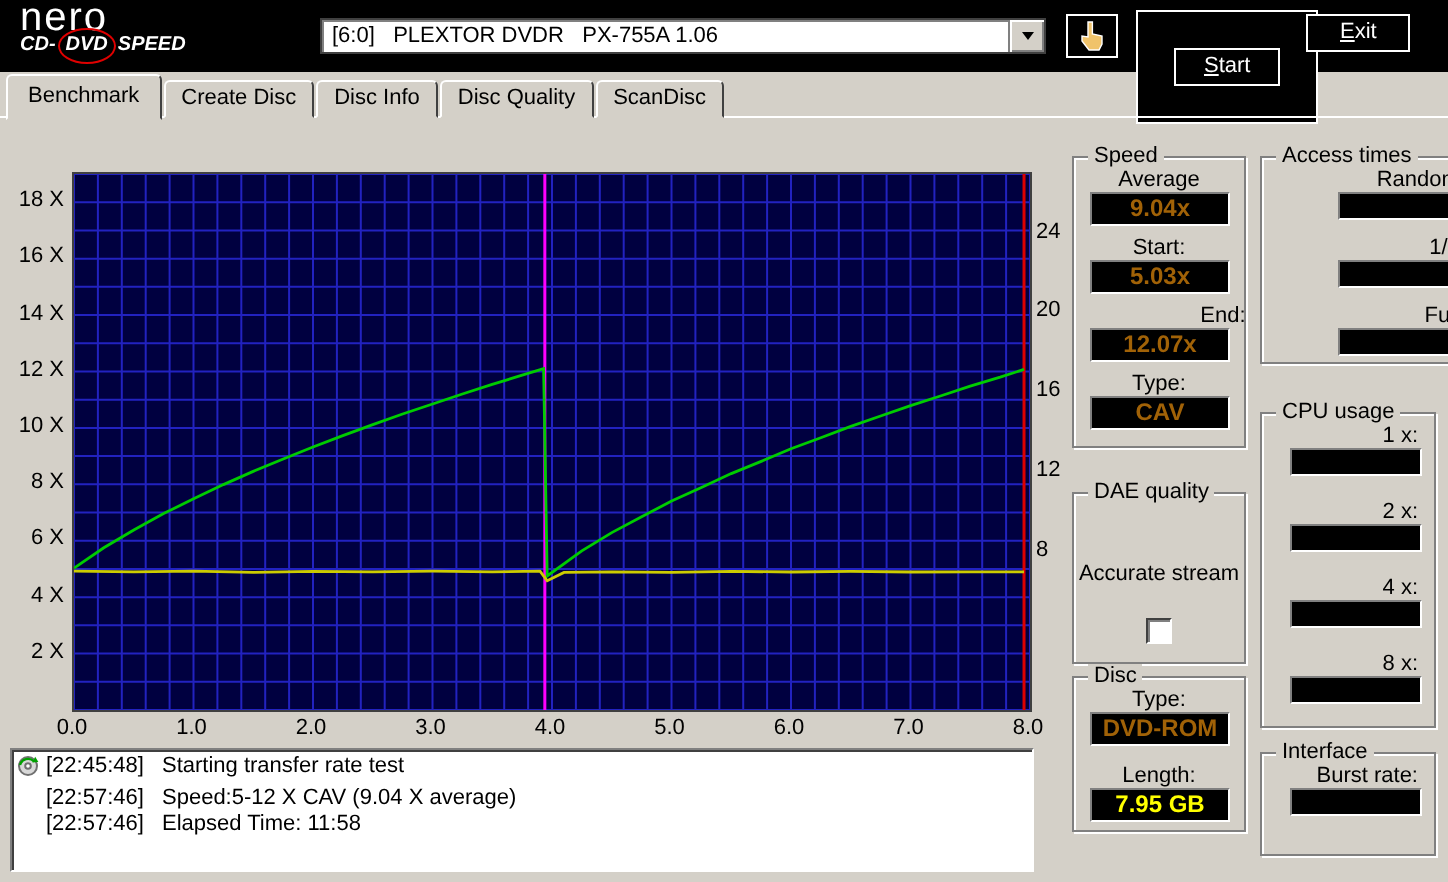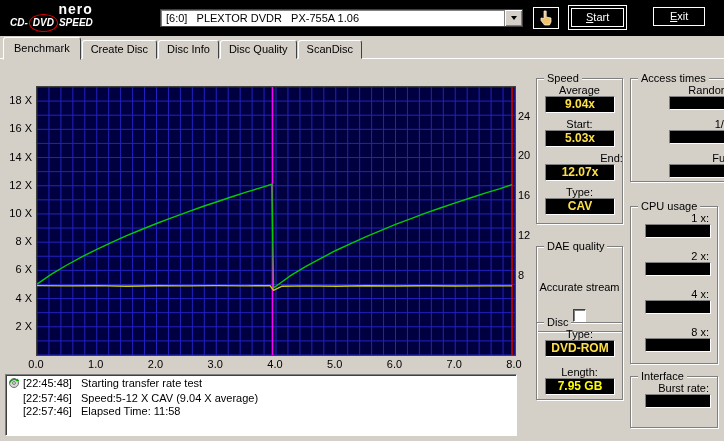--- a/index.html
+++ b/index.html
@@ -4,54 +4,54 @@
 <style>
   html,body { margin:0; padding:0; background:#666; }
   .win {
     position:relative; width:724px; height:441px; background:#d4d0c8;
     font-family:"Liberation Sans", sans-serif; font-size:11px; color:#000;
     overflow:hidden;
   }
   
   .topbar { position:absolute; left:0; top:0; width:724px; height:36px; background:#000; }
   .logo { position:absolute; left:10px; top:1px; color:#fff; line-height:16px; }
-  .logo-nero { font-weight:bold; font-size:14px; letter-spacing:1px;text-align:right; }
+  .logo-nero { font-weight:normal; font-size:20px; letter-spacing:1px; }
   .logo-sub { font-size:10px; font-weight:bold; font-style:italic; margin-top:-3px; white-space:nowrap; }
   .dvd-oval { border:1px solid #e00000; border-radius:50%; padding:0 3px; margin:0 1px; display:inline-block; }
   .combo { position:absolute; left:160px; top:9px; width:363px; height:18px; background:#fff;
            border:1px solid #404040; box-shadow: inset 1px 1px 0 #808080; display:flex; align-items:center; box-sizing:border-box; }
   .combo-text { flex:1; padding-left:5px; white-space:pre; overflow:hidden; }
   .combo-btn { width:17px; height:100%; background:#d4d0c8; border-left:1px solid #808080;
                box-shadow: inset 1px 1px 0 #fff, inset -1px -1px 0 #808080;
                display:flex; align-items:center; justify-content:center; }
   .arr { width:0; height:0; border-left:3px solid transparent; border-right:3px solid transparent; border-top:4px solid #000; }
   .hand-btn { position:absolute; left:533px; top:7px; width:26px; height:22px; background:#000;
               border:1px solid #fff; display:flex; align-items:center; justify-content:center; box-sizing:border-box; }
-  .btn-outer { position:absolute; left:568px; top:5px; border:1px solid #fff; padding:2px; background:#000; }
+  .btn-outer { position:absolute; left:568px; top:5px; border:1px solid #fff; padding:18px; background:#000; }
   .btn { display:block; background:#000; color:#fff; border:1px solid #fff; padding:2px 14px 3px; cursor:default; }
   .btn::first-letter { text-decoration:underline; }
   .btn.exit { position:absolute; left:653px; top:7px; padding:2px 16px 3px; }
   
   .tabbar { position:absolute; left:3px; top:38px; height:20px; display:flex; align-items:flex-end; z-index:2; }
   .tab { position:relative; background:#d4d0c8; height:14px; line-height:14px; padding:1px 8px 2px;
          border:1px solid; border-color:#fff #404040 #d4d0c8 #fff; border-radius:3px 3px 0 0; margin-right:1px; top:1px; }
   .tab.active { height:16px; line-height:16px; padding:2px 10px 3px; top:2px; z-index:3; }
   .tabline { position:absolute; left:0; top:58px; width:724px; height:1px; background:#fff; }
   
   #chart-svg { position:absolute; left:36px; top:86px; border:1px solid #404040; }
   .ytick { position:absolute; left:2px; width:30px; text-align:right; }
   .rtick { position:absolute; left:518px; width:16px; text-align:left; }
   .xtick { position:absolute; top:358px; width:26px; text-align:center; }
   
   .gb { position:absolute; border:1px solid #808080; box-shadow: inset 1px 1px 0 #fff, 1px 1px 0 #fff; box-sizing:border-box; }
   .gb-title { position:absolute; top:-7px; left:7px; background:#d4d0c8; padding:0 3px; line-height:12px; }
   .lab { position:absolute; line-height:12px; }
   .lab.c { left:0; width:100%; text-align:center; }
   .lab.r { right:8px; }
-  .val { position:absolute; background:#000; color:#fde047; font-weight:bold; text-align:center;
+  .val { position:absolute; background:#000; color:#a16207; font-weight:bold; text-align:center;
          border:1px solid; border-color:#808080 #fff #fff #808080; box-sizing:border-box; }
   .val.big { height:17px; line-height:15px; font-size:12px; left:8px; width:70px; }
   .val.small { height:14px; right:6px; width:66px; }
   .val.yellow { color:#ffff00; }
   .checkbox { position:absolute; left:50%; margin-left:-7px; width:13px; height:13px; background:#fff;
               border:1px solid; border-color:#404040 #fff #fff #404040; box-shadow: inset 1px 1px 0 #808080; box-sizing:border-box; }
   
   .log { position:absolute; left:5px; top:374px; width:512px; height:62px; background:#fff;
          border:1px solid; border-color:#808080 #fff #fff #808080; box-shadow: inset 1px 1px 0 #404040; box-sizing:border-box;
          padding:2px 2px; overflow:hidden; }
@@ -201,21 +201,21 @@
     <span class="lab r" style="top:119px;">8 x:</span>
     <span class="val small" style="top:131px;"></span>
   </div>
 
   <div class="gb" style="left:536px; top:246px; width:87px; height:86px;">
     <span class="gb-title">DAE quality</span>
     <span class="lab c" style="top:34px; line-height:13px;">Accurate stream</span>
     <span class="checkbox" style="top:62px;"></span>
   </div>
 
-  <div class="gb" style="left:536px; top:322px; width:87px; height:78px;">
+  <div class="gb" style="left:536px; top:338px; width:87px; height:78px;">
     <span class="gb-title">Disc</span>
     <span class="lab c" style="top:5px;">Type:</span>
     <span class="val big" style="top:17px;">DVD-ROM</span>
     <span class="lab c" style="top:43px;">Length:</span>
     <span class="val big yellow" style="top:55px;">7.95 GB</span>
   </div>
 
   <div class="gb" style="left:630px; top:376px; width:88px; height:52px;">
     <span class="gb-title">Interface</span>
     <span class="lab r" style="top:5px;">Burst rate:</span>

